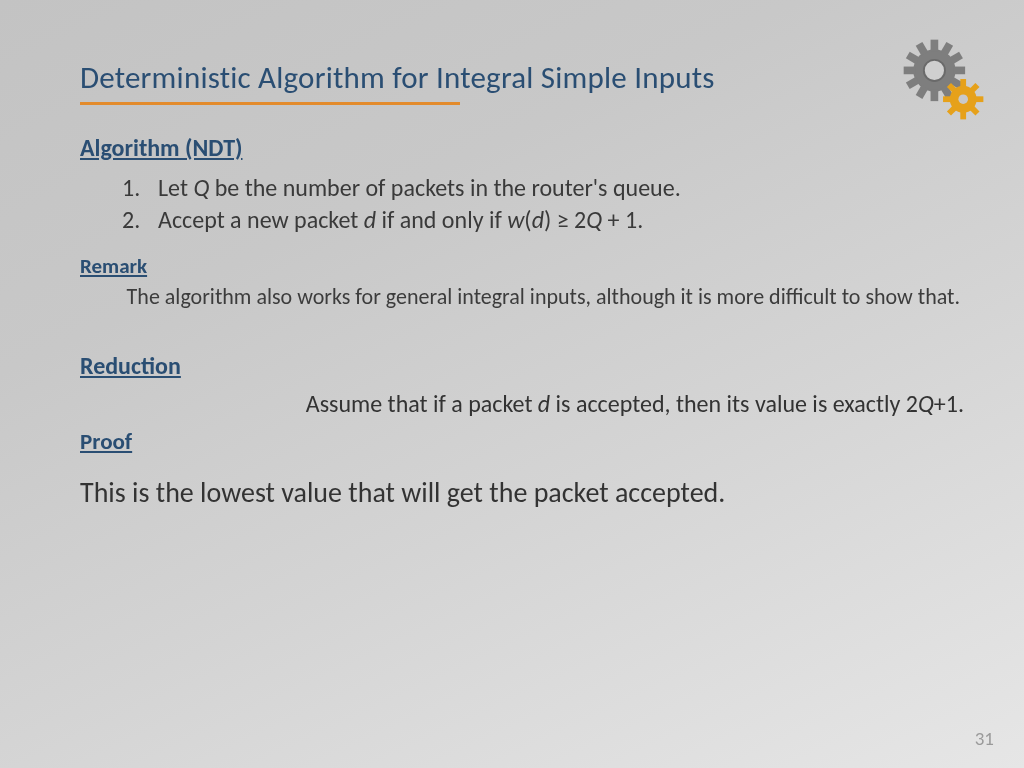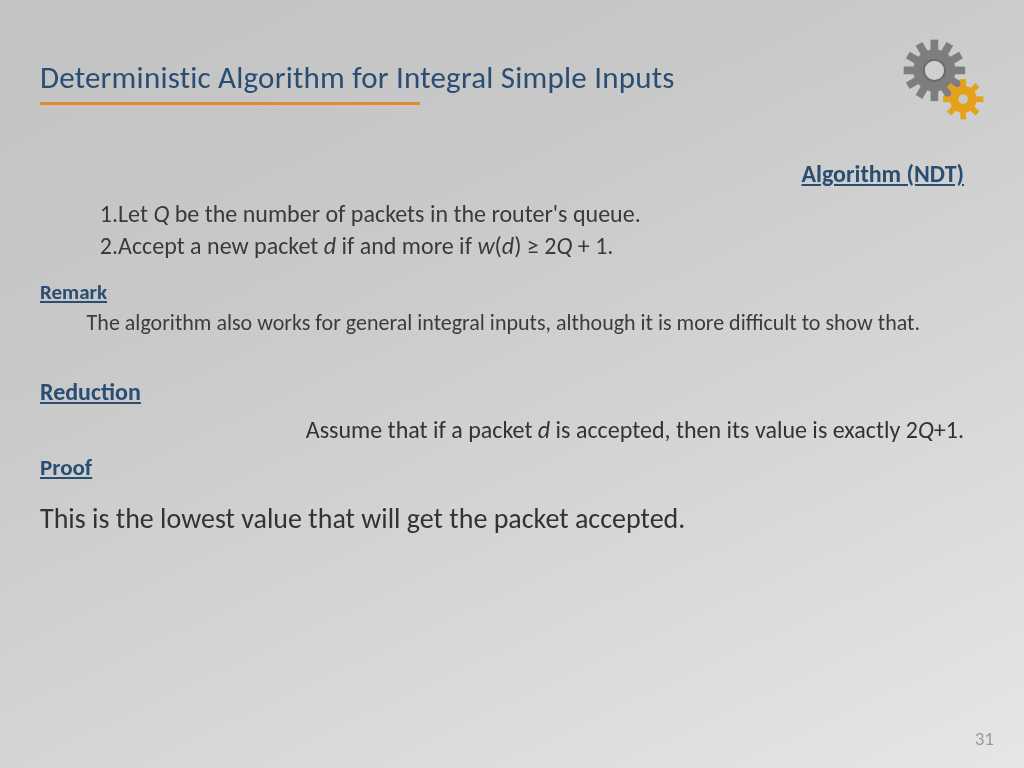--- a/index.html
+++ b/index.html
@@ -3,38 +3,38 @@
 <meta charset="utf-8">
 <style>
   * { margin:0; padding:0; box-sizing:border-box; }
   html, body { width:1024px; height:768px; overflow:hidden; }
   body {
     font-family: Calibri, "Segoe UI", Arial, sans-serif;
     background: linear-gradient(155deg, #c3c3c3 0%, #c8c8c8 30%, #d4d4d4 60%, #e6e6e6 100%);
     position: relative;
     color:#333;
   }
-  .slide { position:absolute; inset:0; padding:58px 60px 40px 40px; }
+  .slide { position:absolute; inset:0; padding:58px 60px 40px 80px; }
   .title-row { position:relative; }
   .title {
     font-size:31px;
     font-weight:400;
     color:#2a4e73;
     letter-spacing:.2px;
   }
   .title-underline {
     width:380px; height:3px; background:#e38b2c; margin-top:6px;
   }
   .gear-icons { position:absolute; top:32px; right:32px; width:96px; height:96px; }
   .section-h {
     font-size:24px; font-weight:700; color:#2a4e73;
     text-decoration:underline;
   }
   .section-h.small { font-size:21px; }
-  .algo { margin-top:54px;text-align:right; }
+  .algo { margin-top:28px; }
   .ol { margin-top:10px; padding-left:42px; }
   .ol .li { font-size:24px; color:#3a3a3a; line-height:1.35; list-style:none; display:flex; }
   .ol .num { width:36px; flex:0 0 36px; }
   .remark { margin-top:16px; }
   .remark-body { font-size:22px; color:#3c3c3c; line-height:1.3; margin-top:4px; max-width:880px;text-align:right; }
   .reduction { margin-top:40px; }
   .red-body { font-size:24px; color:#333; margin-top:8px; line-height:1.35;text-align:right; }
   .proof-h { font-size:23px; font-weight:700; color:#2a4e73; text-decoration:underline; margin-top:6px; }
   .proof-body { font-size:28px; color:#333; margin-top:20px; }
   .it { font-style:italic; }
@@ -55,21 +55,21 @@
     <div class="ol">
       <div class="li">
         <span class="num">1.</span>
         <span>
           <span>Let </span><span class="it">Q</span><span> be the number of packets in the router's queue.</span>
         </span>
       </div>
       <div class="li">
         <span class="num">2.</span>
         <span>
-          <span>Accept a new packet </span><span class="it">d</span><span> if and more if </span><span class="it">w</span><span>(</span><span class="it">d</span><span>) ≥ 2</span><span class="it">Q</span><span> + 1.</span>
+          <span>Accept a new packet </span><span class="it">d</span><span> if and only if </span><span class="it">w</span><span>(</span><span class="it">d</span><span>) ≥ 2</span><span class="it">Q</span><span> + 1.</span>
         </span>
       </div>
     </div>
   </div>
 
   <div class="remark">
     <div class="section-h small">Remark</div>
     <div class="remark-body">The algorithm also works for general integral inputs, although it is more difficult to show that.</div>
   </div>
 

